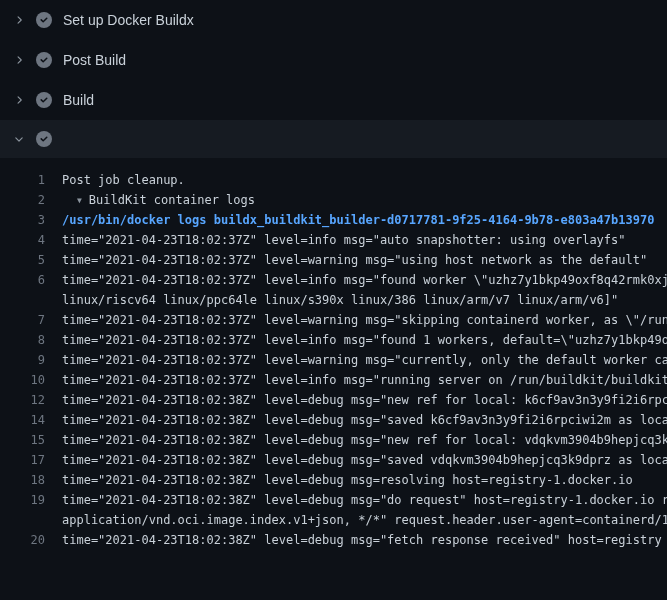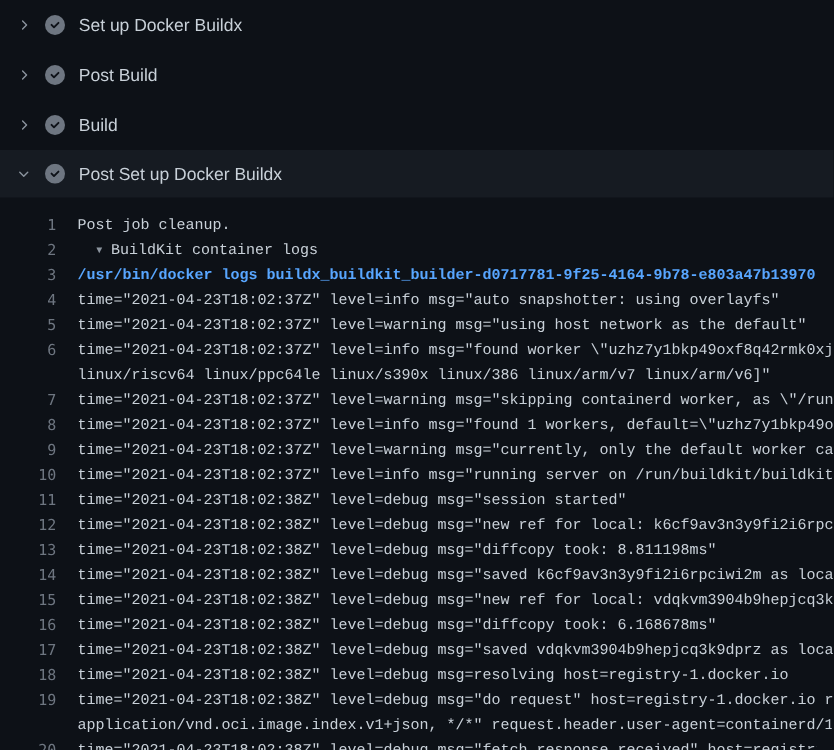--- a/index.html
+++ b/index.html
@@ -56,21 +56,20 @@
     width: 45px;
     text-align: right;
     color: var(--muted, #6e7681);
     cursor: pointer;
   }
   .log-text {
     flex: none;
     margin-left: 17px;
     color: var(--text, #c9d1d9);
     overflow: hidden;
-    font-family: Liberation Mono, monospace;
   }
   .log-row.command .log-text {
     color: var(--accent, #58a6ff);
     font-weight: 700;
   }
   .log-row.group .log-text { cursor: pointer; margin-left: 32px; }
   .toggle {
     display: inline-block;
     font-size: 8px;
     color: var(--chev, #8b949e);
@@ -131,40 +130,36 @@
           <svg class="chev" width="12" height="12" viewBox="0 0 16 16" aria-hidden="true">
             <path fill="currentColor" d="M12.78 5.97a.75.75 0 0 1 0 1.06l-4.25 4.25a.75.75 0 0 1-1.06 0L3.22 7.03a.75.75 0 0 1 1.06-1.06L8 9.69l3.72-3.72a.75.75 0 0 1 1.06 0Z"></path>
           </svg>
         </span>
         <span class="check-box">
           <svg width="16" height="16" viewBox="0 0 16 16" aria-hidden="true">
             <circle cx="8" cy="8" r="8" fill="#6e7681"></circle>
             <path fill="#0d1117" d="M11.3 5.72a.75.75 0 0 1 0 1.06l-3.58 3.58a.75.75 0 0 1-1.06 0L4.7 8.4a.75.75 0 1 1 1.06-1.06l1.43 1.43 3.05-3.05a.75.75 0 0 1 1.06 0Z"></path>
           </svg>
         </span>
-        <span class="step-label">Post Set up Docker Buildx</span>
       </div>
     </div>
   <div class="log">
       <div class="log-row plain"><span class="log-num">1</span><span class="log-text">Post job cleanup.</span></div>
       <div class="log-row group"><span class="log-num">2</span><span class="log-text"><span class="toggle">▼</span><span>BuildKit container logs</span></span></div>
       <div class="log-row command"><span class="log-num">3</span><span class="log-text">/usr/bin/docker logs buildx_buildkit_builder-d0717781-9f25-4164-9b78-e803a47b13970</span></div>
       <div class="log-row plain"><span class="log-num">4</span><span class="log-text">time="2021-04-23T18:02:37Z" level=info msg="auto snapshotter: using overlayfs"</span></div>
       <div class="log-row plain"><span class="log-num">5</span><span class="log-text">time="2021-04-23T18:02:37Z" level=warning msg="using host network as the default"</span></div>
       <div class="log-row plain"><span class="log-num">6</span><span class="log-text">time="2021-04-23T18:02:37Z" level=info msg="found worker \"uzhz7y1bkp49oxf8q42rmk0xj</span></div>
       <div class="log-row continuation"><span class="log-num"></span><span class="log-text">linux/riscv64 linux/ppc64le linux/s390x linux/386 linux/arm/v7 linux/arm/v6]"</span></div>
       <div class="log-row plain"><span class="log-num">7</span><span class="log-text">time="2021-04-23T18:02:37Z" level=warning msg="skipping containerd worker, as \"/run</span></div>
       <div class="log-row plain"><span class="log-num">8</span><span class="log-text">time="2021-04-23T18:02:37Z" level=info msg="found 1 workers, default=\"uzhz7y1bkp49o</span></div>
       <div class="log-row plain"><span class="log-num">9</span><span class="log-text">time="2021-04-23T18:02:37Z" level=warning msg="currently, only the default worker ca</span></div>
       <div class="log-row plain"><span class="log-num">10</span><span class="log-text">time="2021-04-23T18:02:37Z" level=info msg="running server on /run/buildkit/buildkit</span></div>
-      <div class="log-row plain"><span class="log-num">11</span><span class="log-text">time="2021-04-23T18:02:38Z" level=debug msg="session started"</span></div>
       <div class="log-row plain"><span class="log-num">12</span><span class="log-text">time="2021-04-23T18:02:38Z" level=debug msg="new ref for local: k6cf9av3n3y9fi2i6rpc</span></div>
-      <div class="log-row plain"><span class="log-num">13</span><span class="log-text">time="2021-04-23T18:02:38Z" level=debug msg="diffcopy took: 8.811198ms"</span></div>
       <div class="log-row plain"><span class="log-num">14</span><span class="log-text">time="2021-04-23T18:02:38Z" level=debug msg="saved k6cf9av3n3y9fi2i6rpciwi2m as loca</span></div>
       <div class="log-row plain"><span class="log-num">15</span><span class="log-text">time="2021-04-23T18:02:38Z" level=debug msg="new ref for local: vdqkvm3904b9hepjcq3k</span></div>
-      <div class="log-row plain"><span class="log-num">16</span><span class="log-text">time="2021-04-23T18:02:38Z" level=debug msg="diffcopy took: 6.168678ms"</span></div>
       <div class="log-row plain"><span class="log-num">17</span><span class="log-text">time="2021-04-23T18:02:38Z" level=debug msg="saved vdqkvm3904b9hepjcq3k9dprz as loca</span></div>
       <div class="log-row plain"><span class="log-num">18</span><span class="log-text">time="2021-04-23T18:02:38Z" level=debug msg=resolving host=registry-1.docker.io</span></div>
       <div class="log-row plain"><span class="log-num">19</span><span class="log-text">time="2021-04-23T18:02:38Z" level=debug msg="do request" host=registry-1.docker.io r</span></div>
       <div class="log-row continuation"><span class="log-num"></span><span class="log-text">application/vnd.oci.image.index.v1+json, */*" request.header.user-agent=containerd/1.4</span></div>
       <div class="log-row plain"><span class="log-num">20</span><span class="log-text">time="2021-04-23T18:02:38Z" level=debug msg="fetch response received" host=registry</span></div>
     </div>
 </div>
 
 </body></html>

